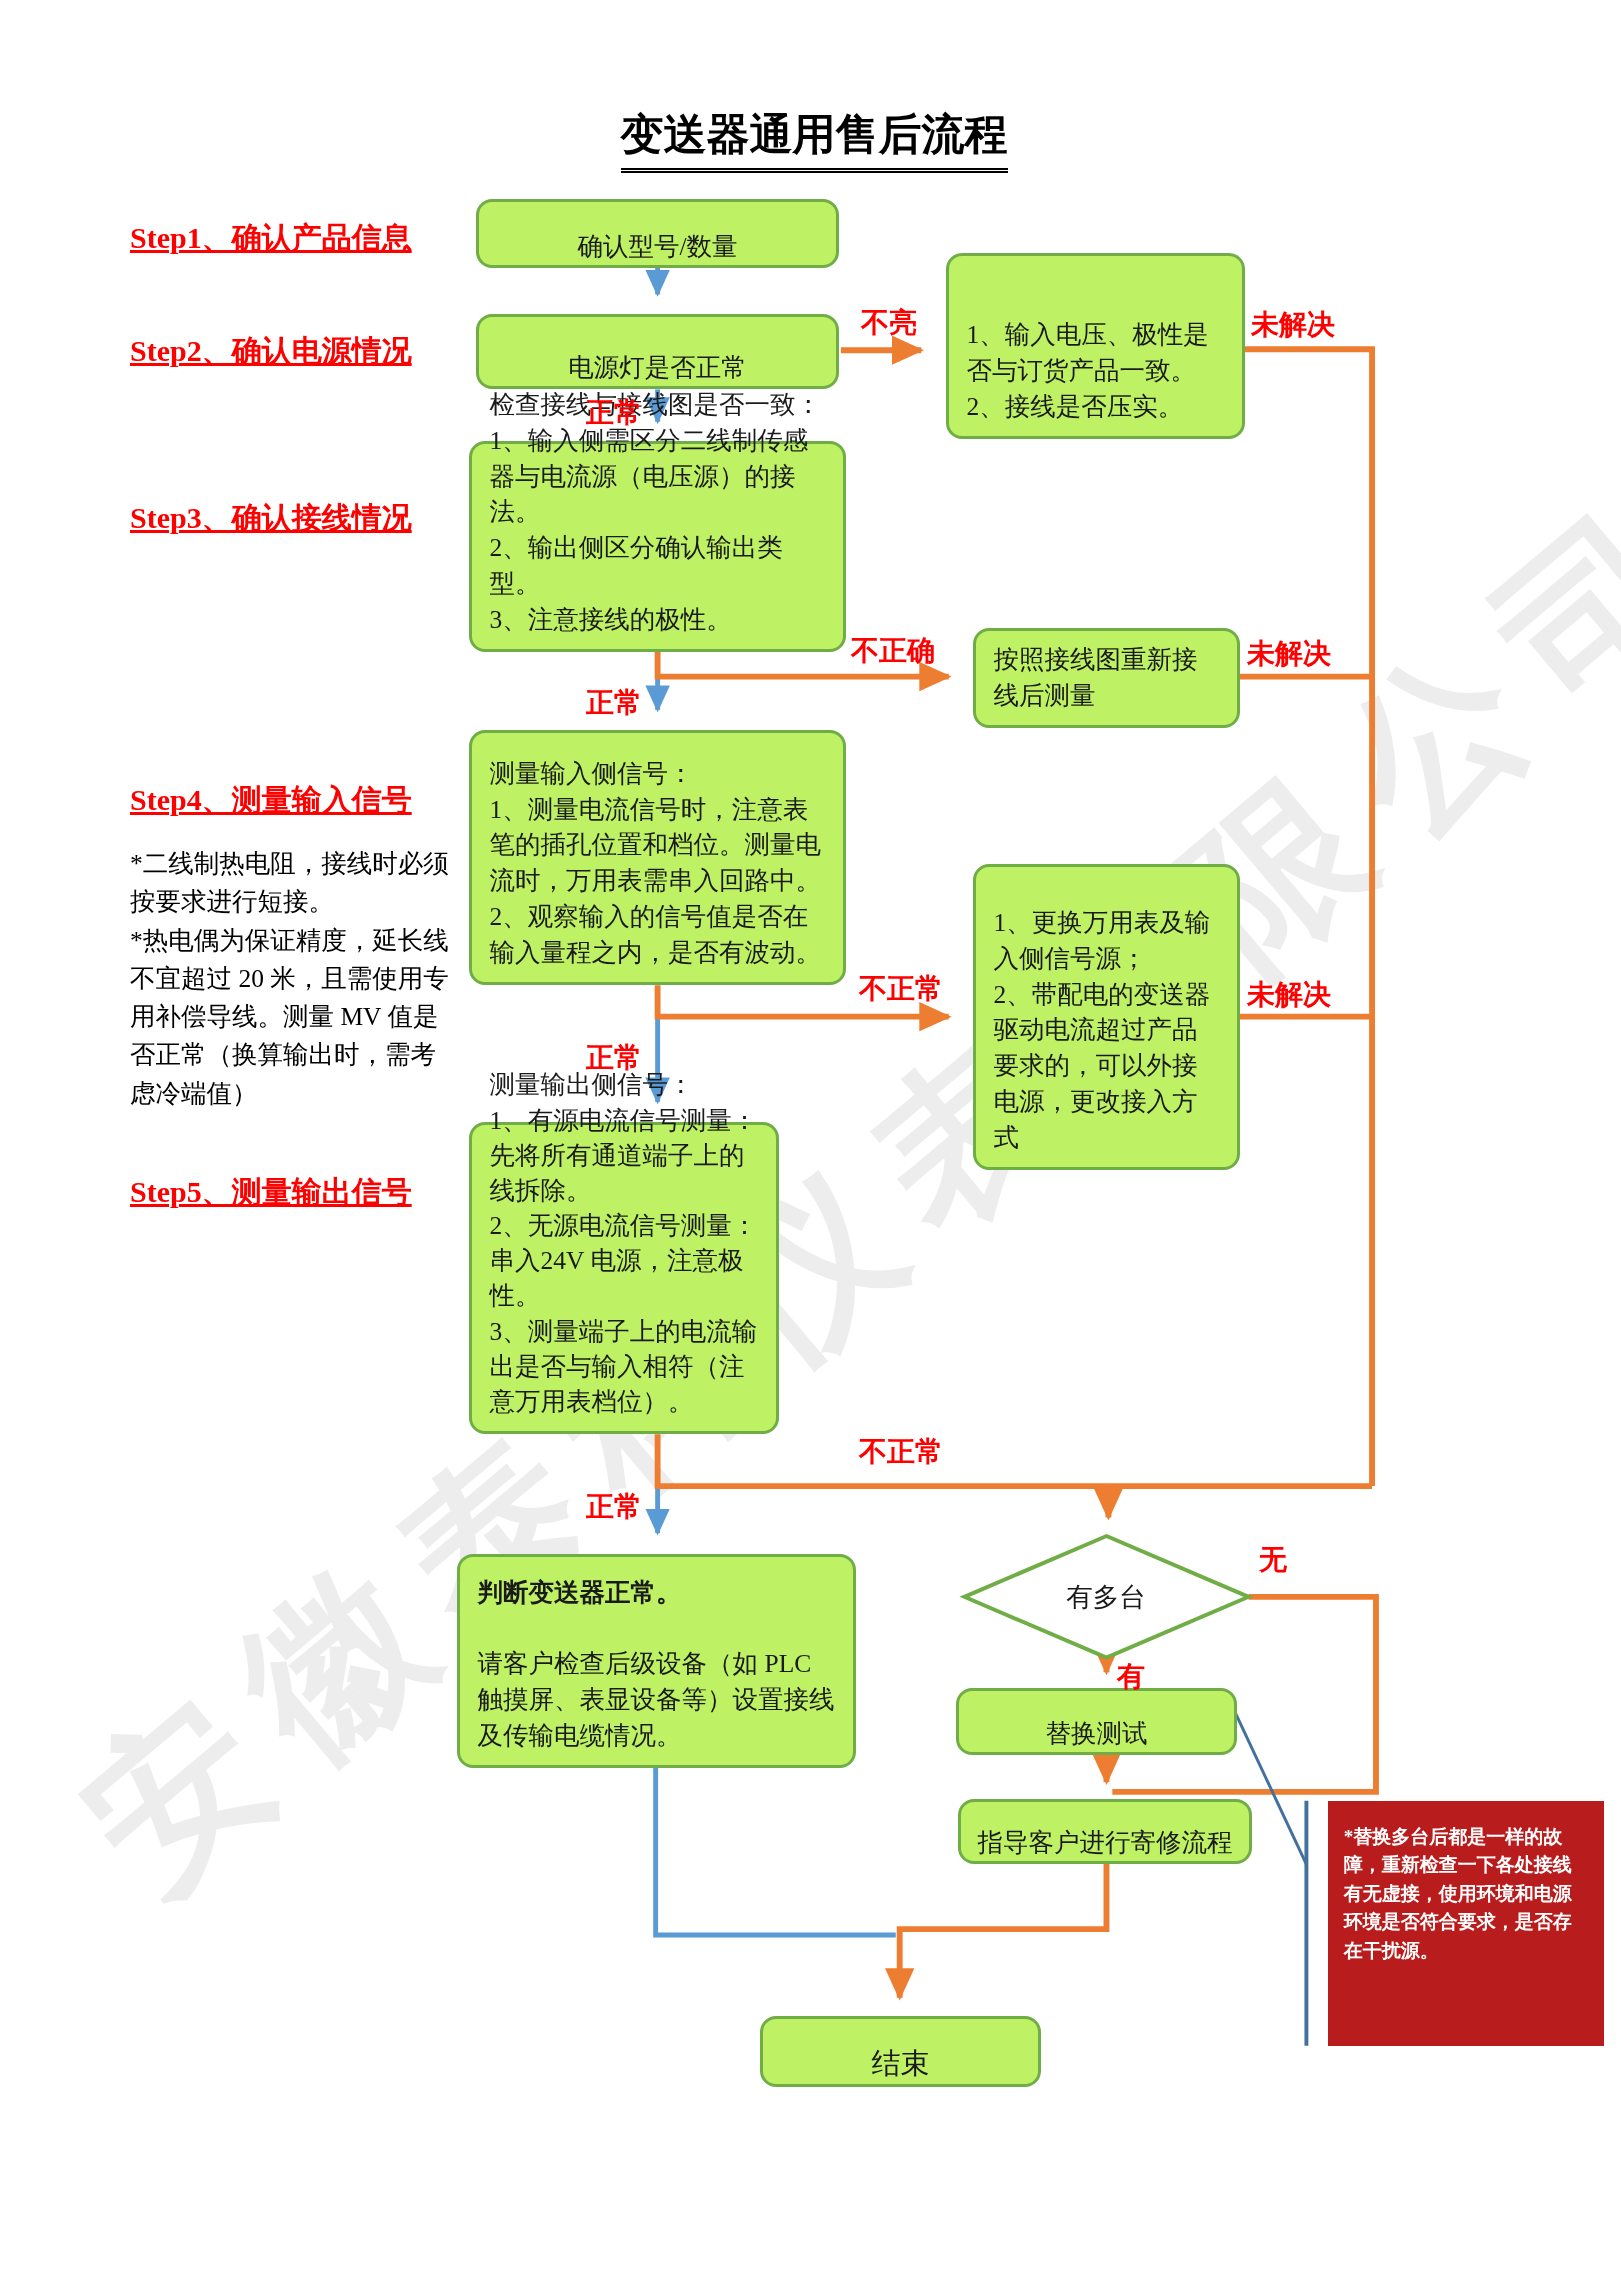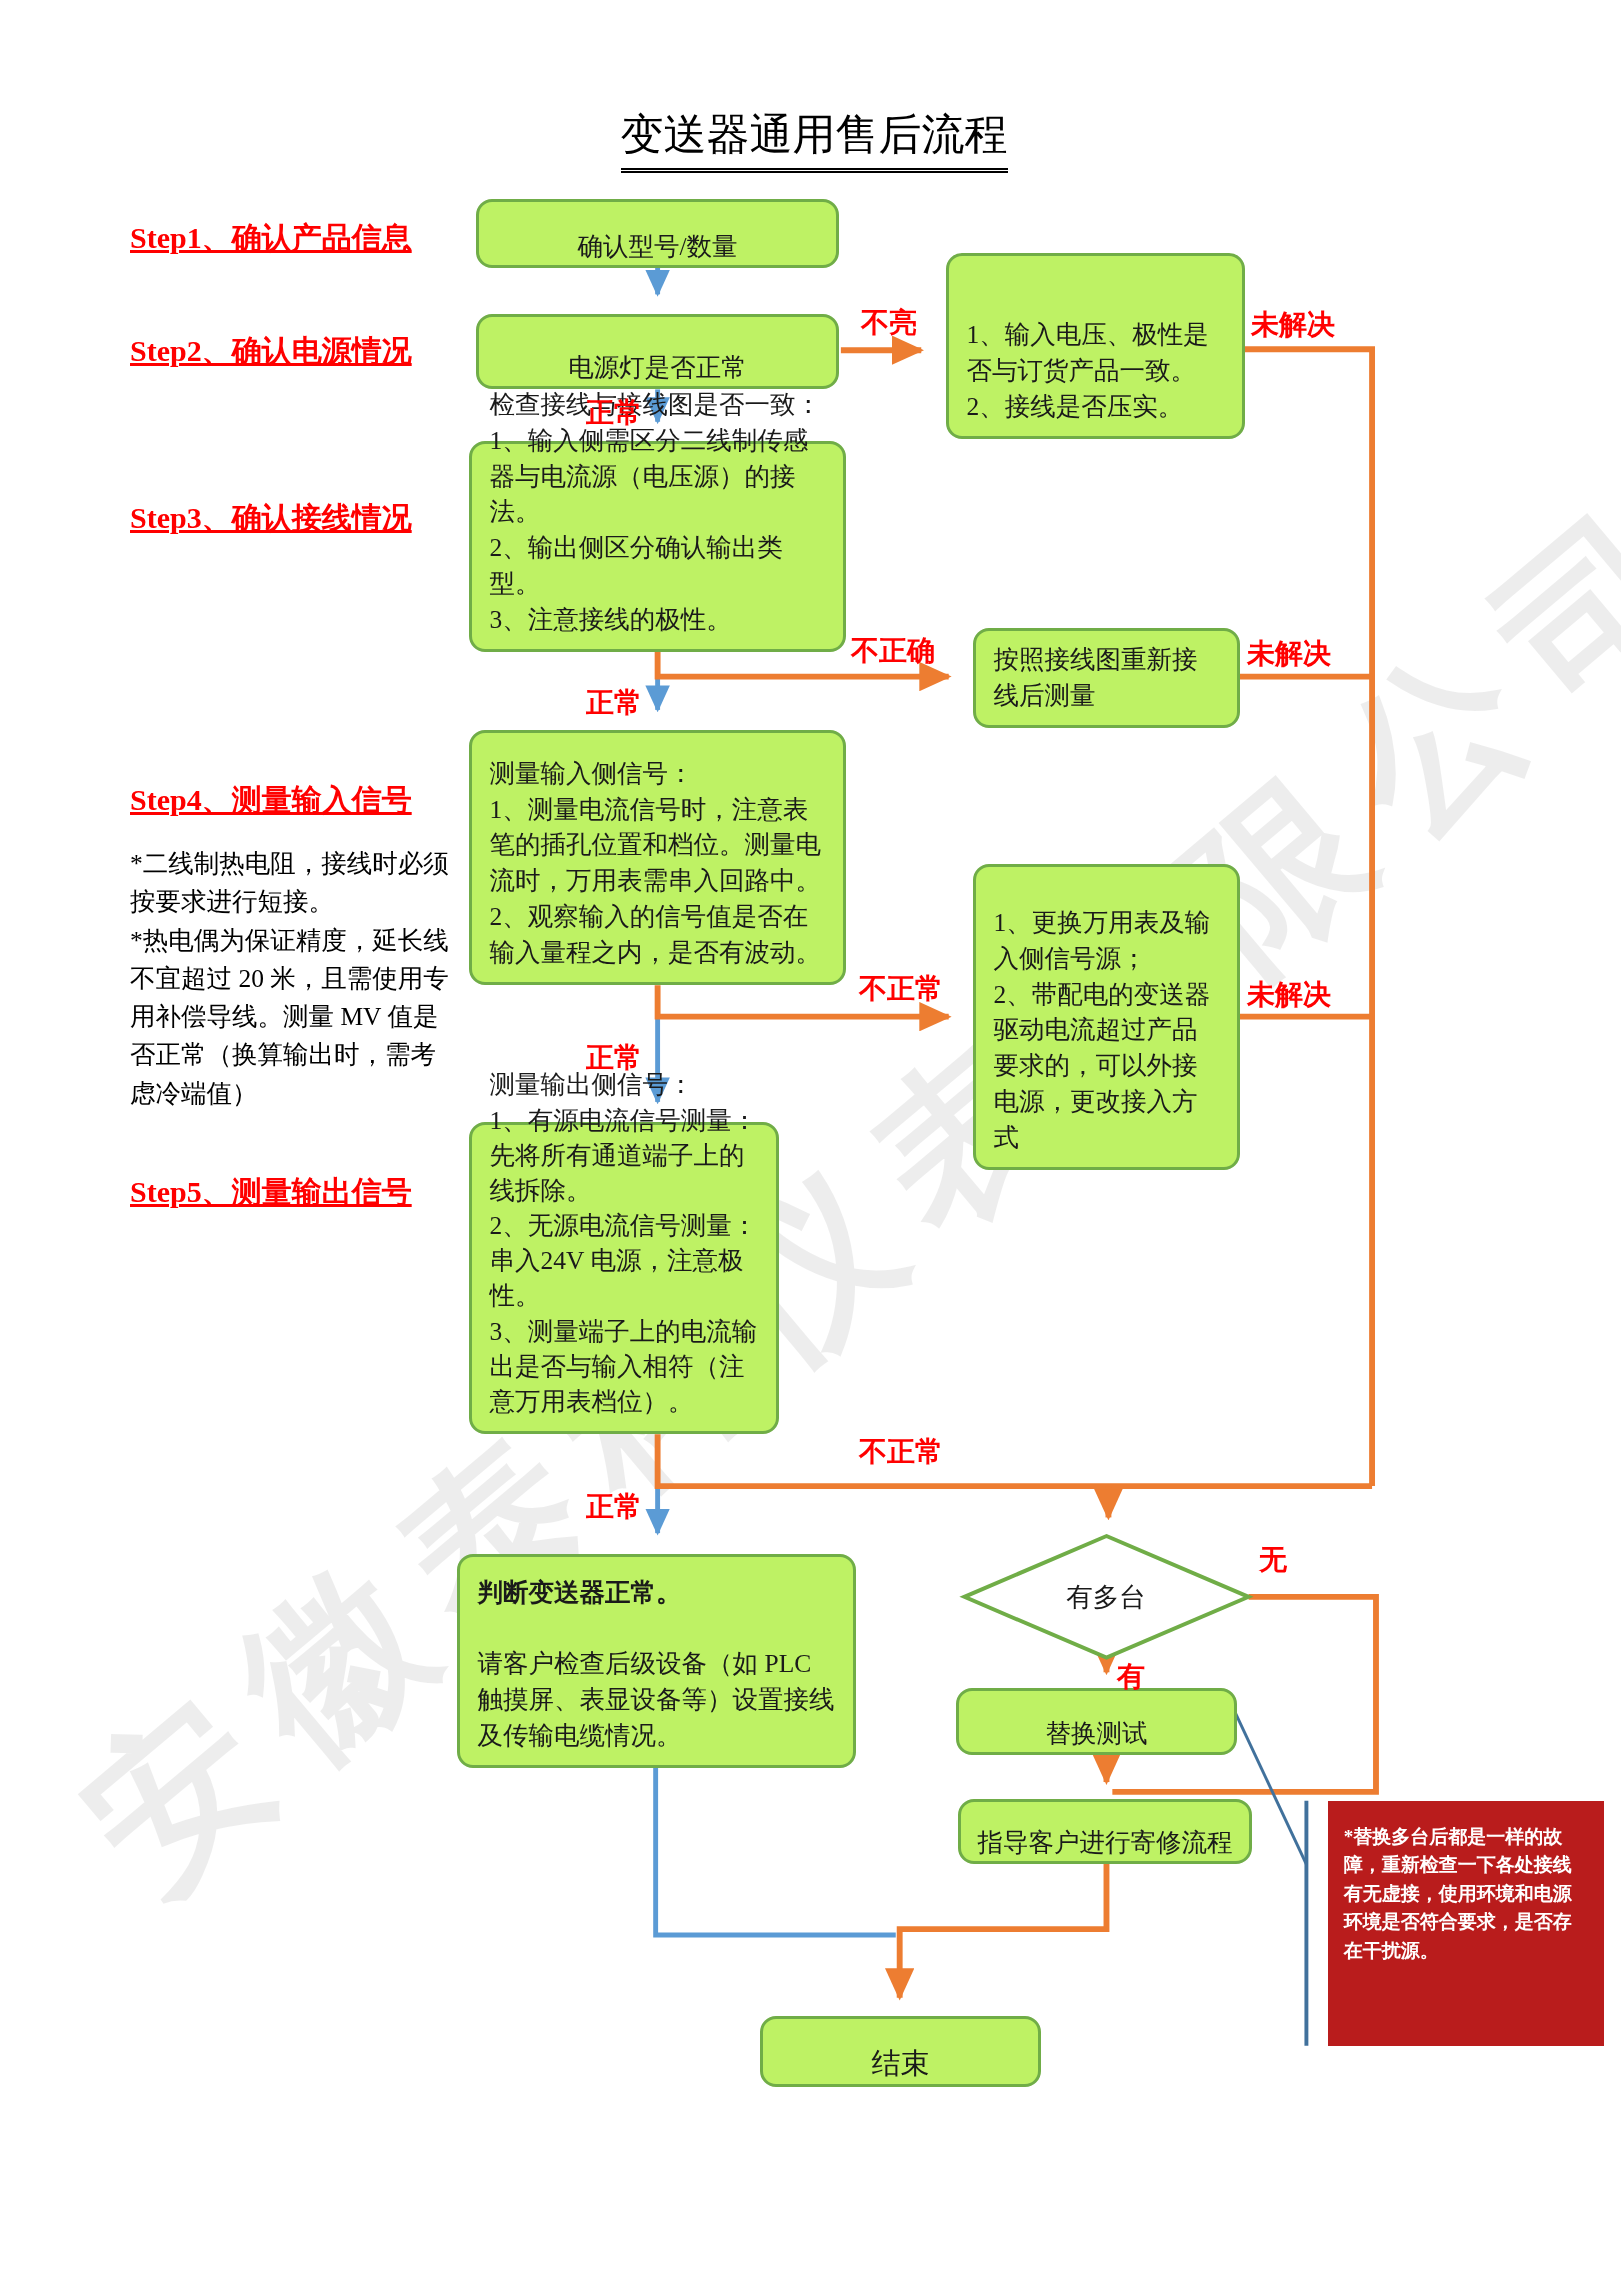--- a/index.html
+++ b/index.html
@@ -10,21 +10,21 @@
   
   .watermark{
     position:absolute;left:39px;top:1764px;width:2352px;
     transform:rotate(-40deg);transform-origin:0 0;
     font-size:172px;font-weight:700;letter-spacing:33px;white-space:nowrap;
     color:rgba(0,0,0,0.07);z-index:0;pointer-events:none;
   }
   
   .title{
     position:absolute;left:510px;top:106px;width:608px;text-align:center;
-    font-size:43px;font-weight:400;color:#000;z-index:3;
+    font-size:43px;font-weight:700;color:#000;z-index:3;
   }
   .title .t-inner{display:inline-block;border-bottom:5.9px double #000;padding-bottom:3.9px;}
   
   .step-label{
     position:absolute;left:130px;font-size:30px;font-weight:700;color:#FF0000;
     text-decoration:underline;z-index:3;white-space:nowrap;
   }
   
   .side-note{
     position:absolute;left:130px;top:845px;width:323px;

